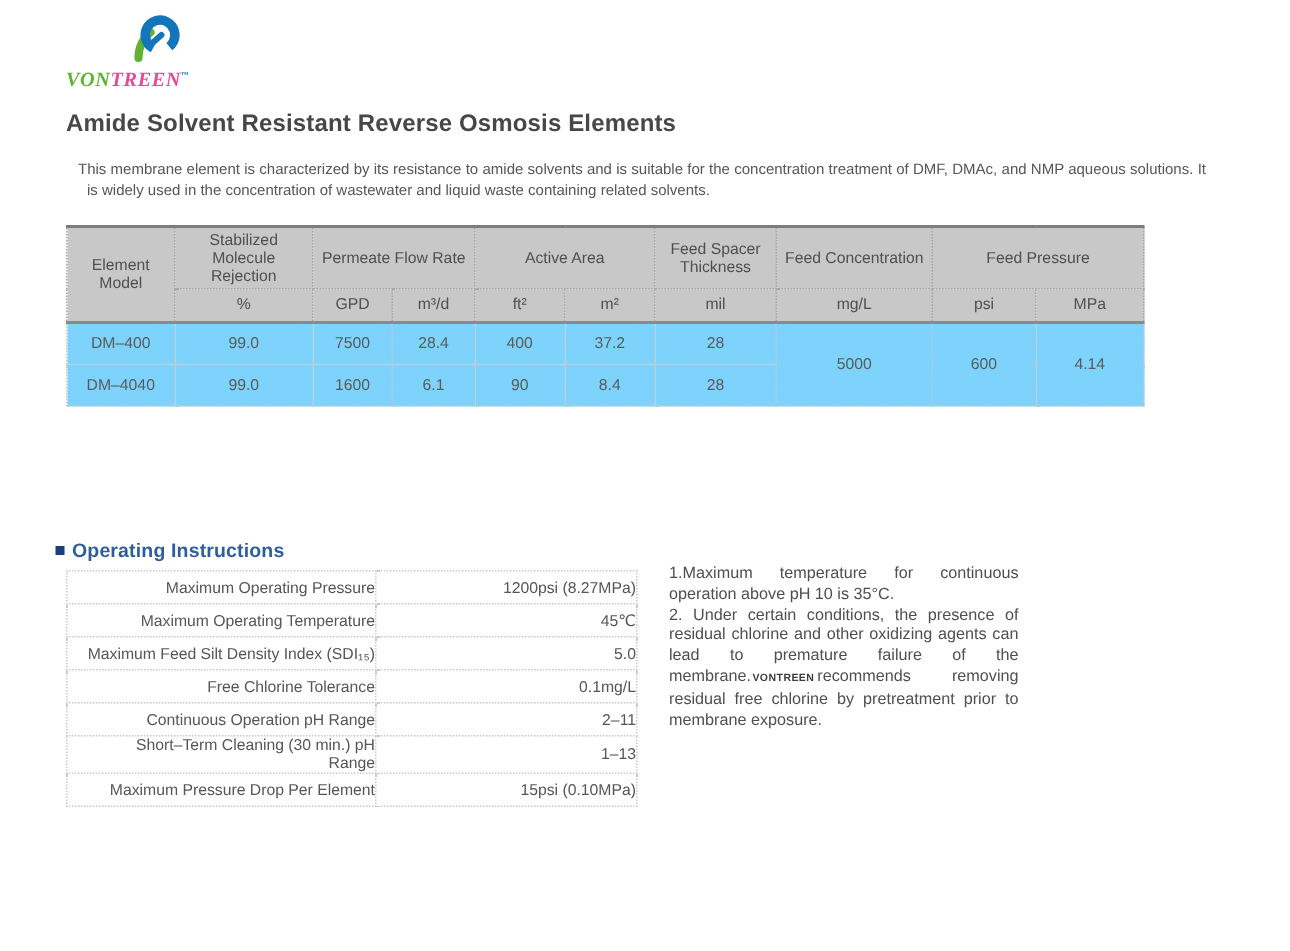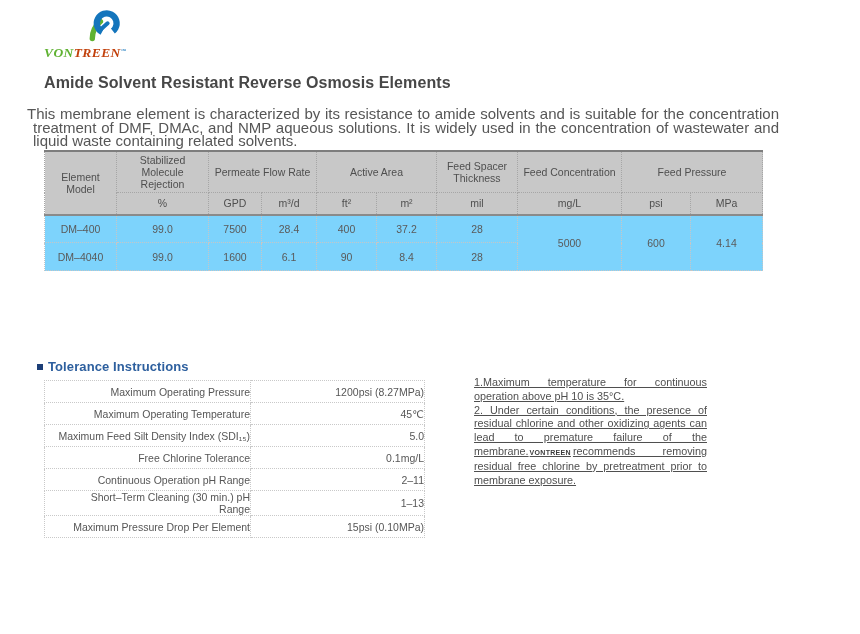--- a/index.html
+++ b/index.html
@@ -6,27 +6,27 @@
   html,body { background:#ffffff; }
   body { font-family:"Liberation Sans","DejaVu Sans",sans-serif; color:#555; }
   .page { position:relative; width:860px; height:634px; background:#fff; overflow:hidden; }
 
   
   .logo { position:absolute; left:44px; top:8px; width:120px; height:52px; }
   .logo-icon { position:absolute; left:42px; top:0; width:36px; height:36px; }
   .wordmark { position:absolute; left:0; top:37px; font-family:"Liberation Serif","DejaVu Serif",serif;
               font-style:italic; font-weight:bold; font-size:13.5px; letter-spacing:0.4px; white-space:nowrap; }
   .wm-von { color:#5fb232; }
-  .wm-treen { color:#c2410c; }
+  .wm-treen { color:#ec4899; }
   .wm-tm { color:#1475bc; font-size:5px; vertical-align:super; font-style:normal; }
 
   
   .title { position:absolute; left:44px; top:74px; font-size:16px; font-weight:bold;
            color:#474747; letter-spacing:0.1px; }
-  .intro { position:absolute; left:27px; top:107px; width:752px; font-size:15px; line-height:13.5px;
+  .intro { position:absolute; left:52px; top:107px; width:752px; font-size:10px; line-height:13.5px;
            color:#565656; text-align:justify; padding-left:6px; text-indent:-6px; }
 
   
   .spec-table { position:absolute; left:44px; top:150px; width:718px; border-collapse:collapse;
                 table-layout:fixed; border-top:2px solid #7d7d7d; }
   .spec-table th { background:#c8c8c8; color:#4f4f4f; font-weight:normal; font-size:10.5px;
                    text-align:center; vertical-align:middle; border:1px dotted #a6a6a6; padding:2px 5px; }
   .spec-table thead tr.group-row th { height:38px; }
   .spec-table thead tr.unit-row th { height:22px; }
   .spec-table thead { border-bottom:2px solid #8a8a8a; }
@@ -38,22 +38,22 @@
 
   
   .op-heading { position:absolute; left:37px; top:359px; display:flex; align-items:center; }
   .op-bullet { width:6px; height:6px; background:#1c3e77; margin-right:5px; flex:0 0 auto; }
   .op-title { font-size:13px; font-weight:bold; color:#2d5f9e; letter-spacing:0.1px; }
 
   .op-table { position:absolute; left:44px; top:380px; width:380px; border-collapse:collapse; table-layout:fixed; }
   .op-table td { height:22px; font-size:10.5px; color:#565656; border:1px dotted #c9c9c9;
                  text-align:right; vertical-align:middle; padding:0 0 0 12px; }
 
-  .op-notes { position:absolute; left:474px; top:376px; width:233px; font-size:10.8px; line-height:13.8px;
-              color:#4f4f4f; text-align:justify;text-decoration:underline; }
+  .op-notes { position:absolute; left:446px; top:376px; width:233px; font-size:10.8px; line-height:13.8px;
+              color:#4f4f4f; text-align:justify; }
   .inline-brand { font-weight:bold; font-size:7px; letter-spacing:0.3px; color:#3d3d3d; margin:0 2px 0 1px; }
 </style>
 </head>
 <body>
 
 <div class="page">
 
   <div class="logo">
     <svg class="logo-icon" viewBox="0 0 40 40">
       <path d="M7 34 C 7 26 10 20 16 15" fill="none" stroke="#5fb232" stroke-width="6" stroke-linecap="round"></path>
@@ -124,21 +124,21 @@
         <td>90</td>
         <td>8.4</td>
         <td>28</td>
       </tr>
     </tbody>
   </table>
 
 
   <div class="op-heading">
     <span class="op-bullet"></span>
-    <span class="op-title">Tolerance Instructions</span>
+    <span class="op-title">Operating Instructions</span>
   </div>
 
   <table class="op-table">
     <colgroup>
         <col style="width:206px">
         <col style="width:174px">
       </colgroup>
     <tbody>
       <tr>
         <td>Maximum Operating Pressure</td>

